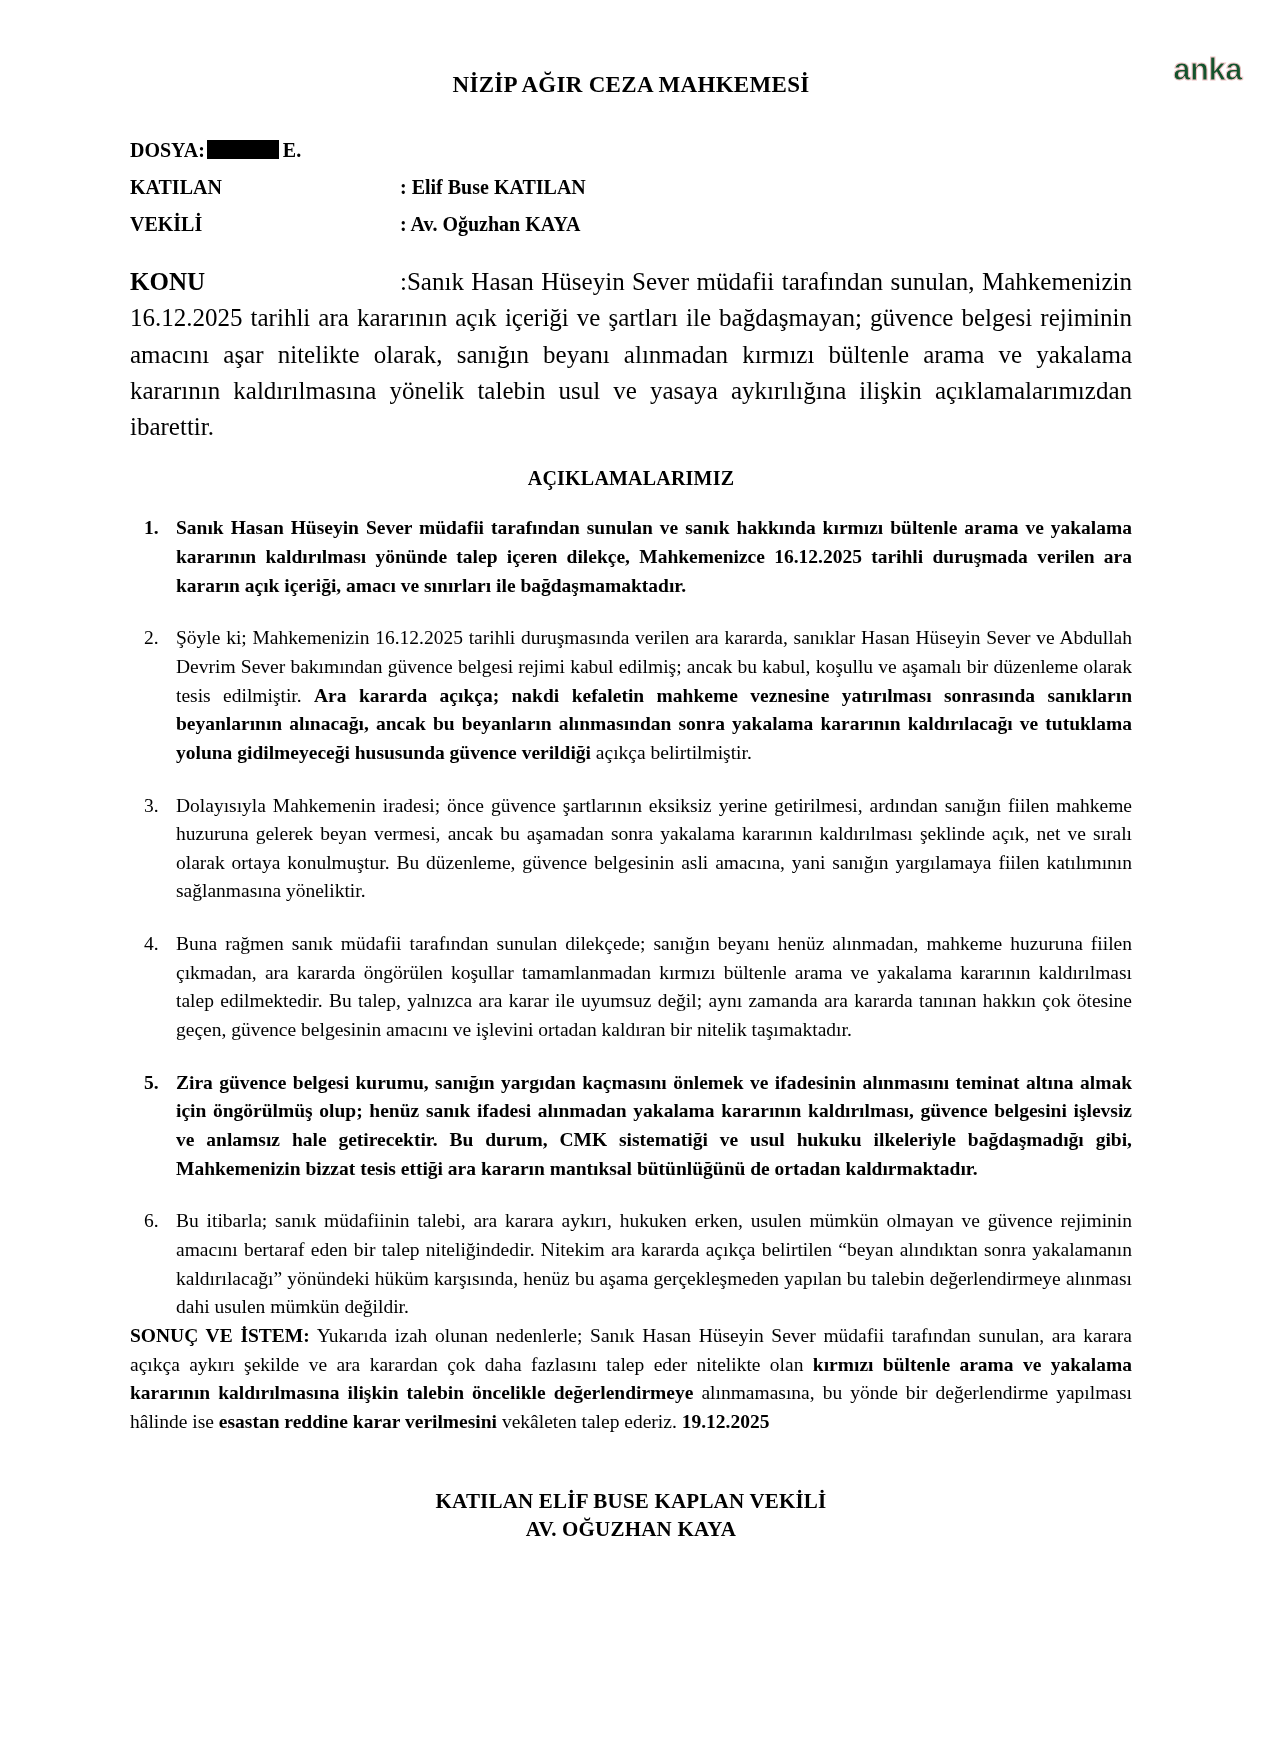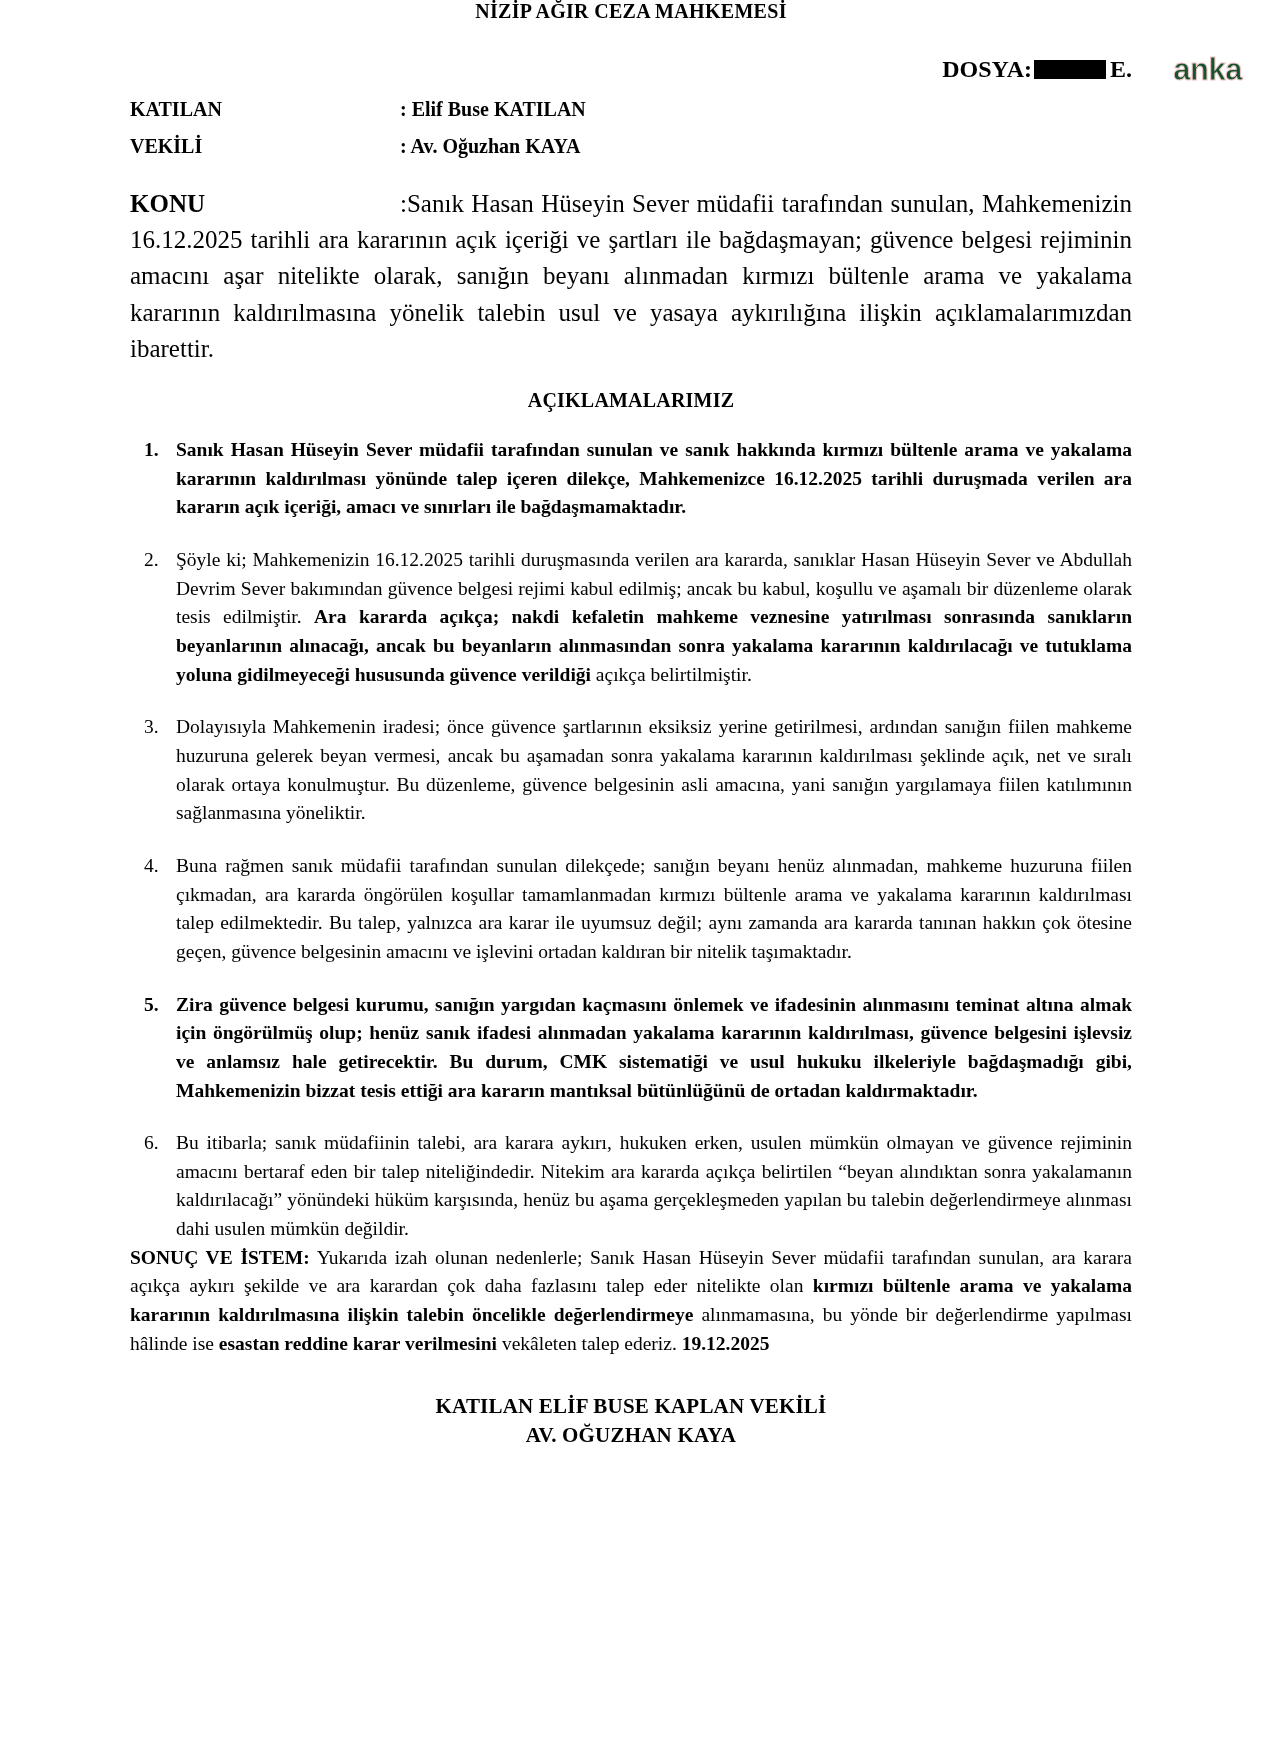--- a/index.html
+++ b/index.html
@@ -35,29 +35,29 @@
   }
   .content {
     position: absolute;
     left: 130px;
     right: 138px;
     top: 0;
   }
   .doc-title {
     text-align: center;
     font-weight: 700;
-    font-size: 20px;
+    font-size: 23px;
     letter-spacing: 0.3px;
+    margin-top: 72px;
     margin-bottom: 0;
   }
   .dosya-row {
-    margin-top: 32px;
-    text-align: right;
+    margin-top: 40px;
     font-weight: 700;
-    font-size: 24px;
+    font-size: 20px;
     line-height: 1.2;
   }
   .redaction {
     display: inline-block;
     width: 72px;
     height: 19px;
     background: #000000;
     vertical-align: -2px;
     margin: 0 4px 0 2px;
   }
@@ -118,21 +118,21 @@
   li.bold-item, li.bold-item .num {
     font-weight: 700;
   }
   .b { font-weight: 700; }
   .sonuc {
     font-size: 19.5px;
     line-height: 1.47;
     text-align: justify;
   }
   .signature {
-    margin-top: 34px;
+    margin-top: 50px;
     text-align: center;
     font-weight: 700;
     font-size: 21px;
     line-height: 1.35;
     letter-spacing: 0.2px;
   }
 </style>
 </head>
 <body>
 

